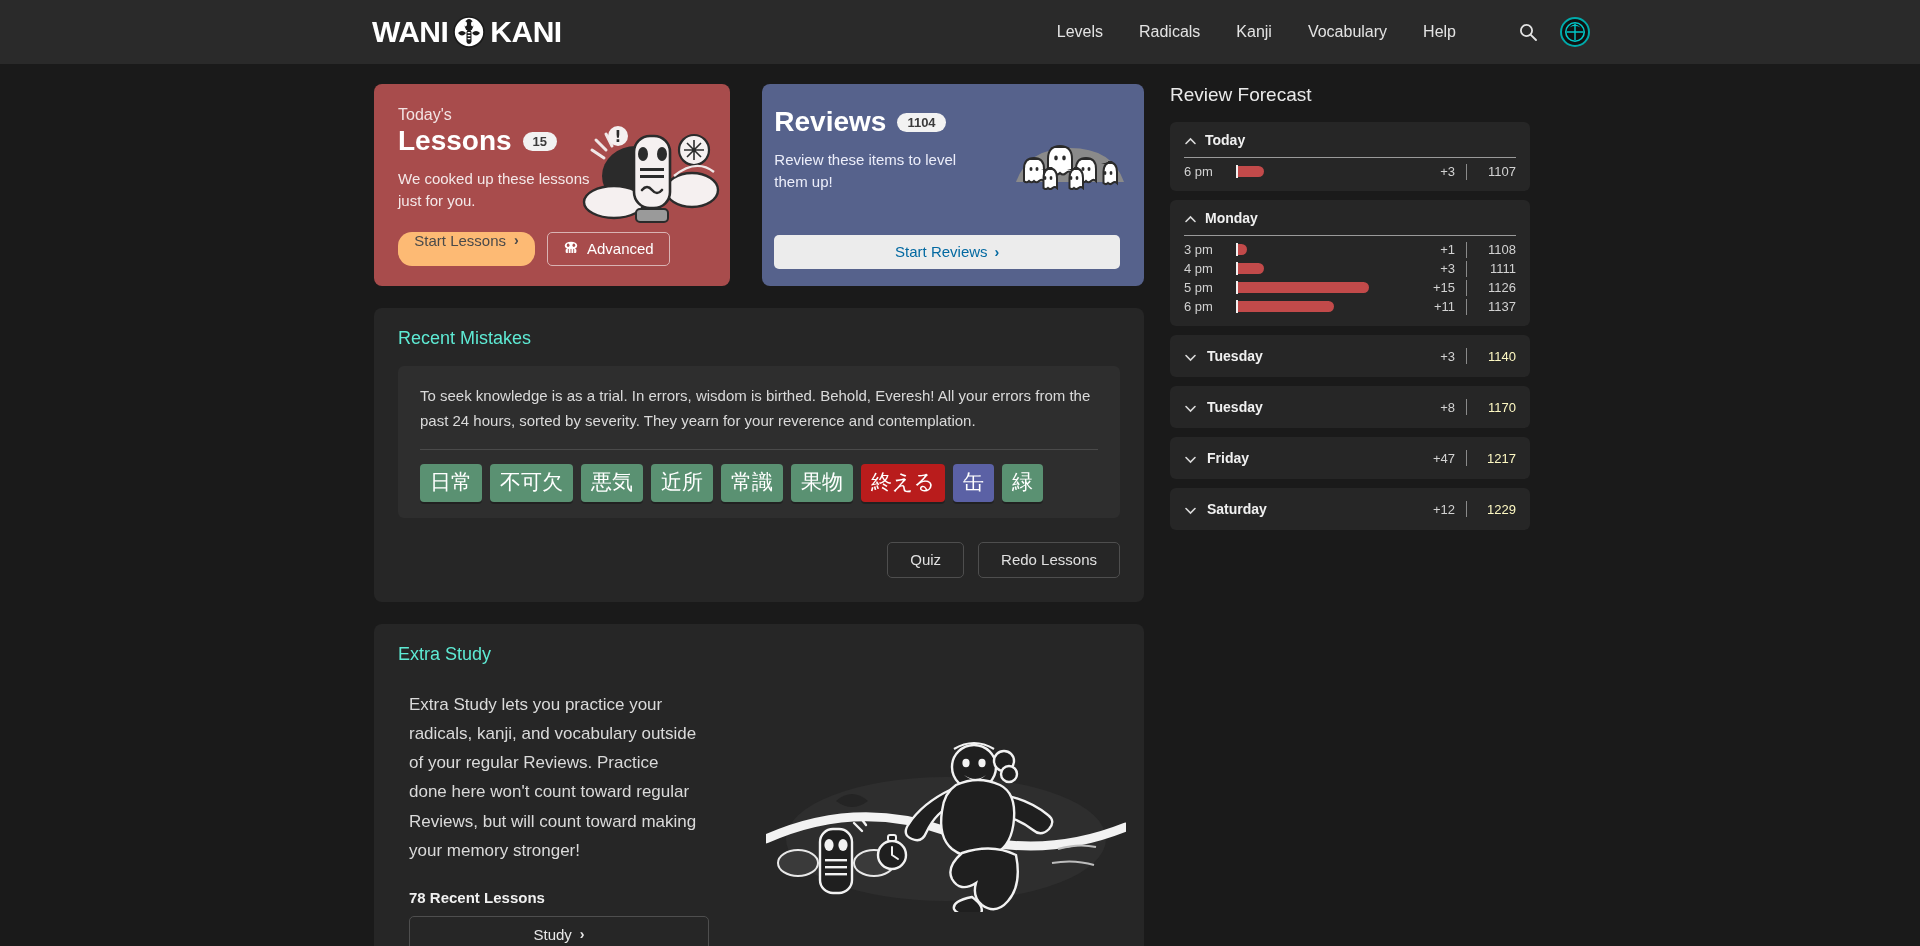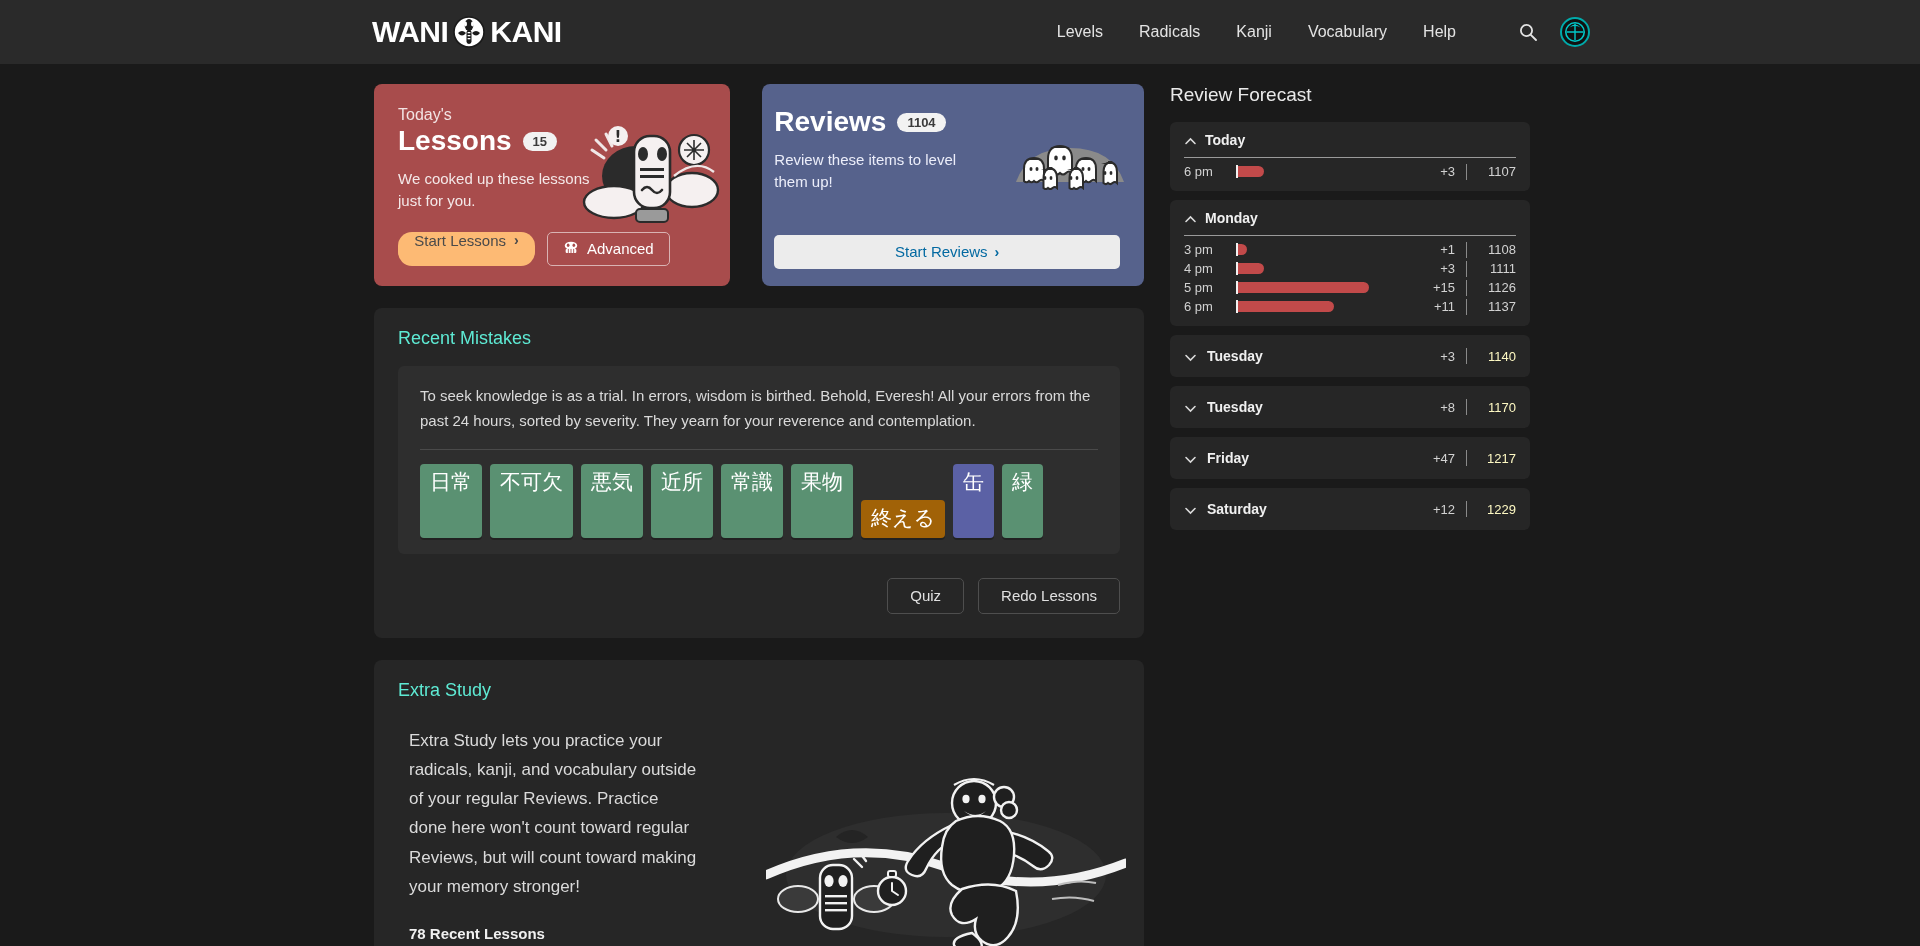--- a/index.html
+++ b/index.html
@@ -398,21 +398,21 @@
       <div class="mistakes-box">
         <div class="mistakes-text">To seek knowledge is as a trial. In errors, wisdom is birthed. Behold, Everesh! All your errors from the past 24 hours, sorted by severity. They yearn for your reverence and contemplation.</div>
         <div class="mistakes-sep"></div>
         <div class="tiles">
           <span class="tile" style="background: rgb(90, 145, 114);">日常</span>
           <span class="tile" style="background: rgb(90, 145, 114);">不可欠</span>
           <span class="tile" style="background: rgb(90, 145, 114);">悪気</span>
           <span class="tile" style="background: rgb(90, 145, 114);">近所</span>
           <span class="tile" style="background: rgb(90, 145, 114);">常識</span>
           <span class="tile" style="background: rgb(90, 145, 114);">果物</span>
-          <span class="tile" style="background: #a16207; margin-top: 36px;">終える</span>
+          <span class="tile" style="background: #b91c1c;">終える</span>
           <span class="tile kanji" style="background: rgb(91, 97, 165);">缶</span>
           <span class="tile" style="background: rgb(90, 145, 114);">緑</span>
         </div>
       </div>
       <div class="panel-actions">
         <button class="btn-ghost">Quiz</button>
         <button class="btn-ghost">Redo Lessons</button>
       </div>
     </div>
 

